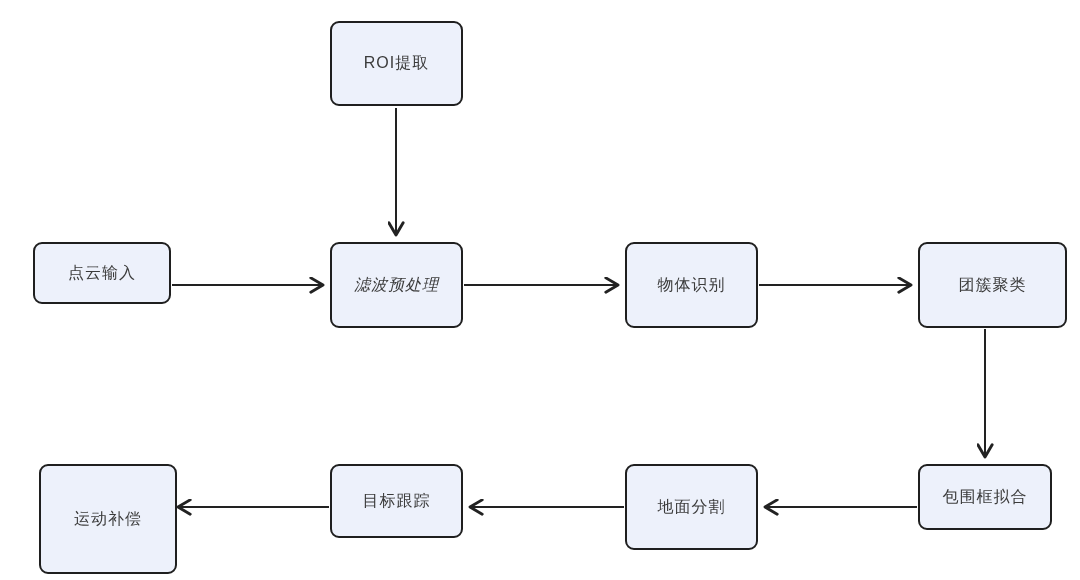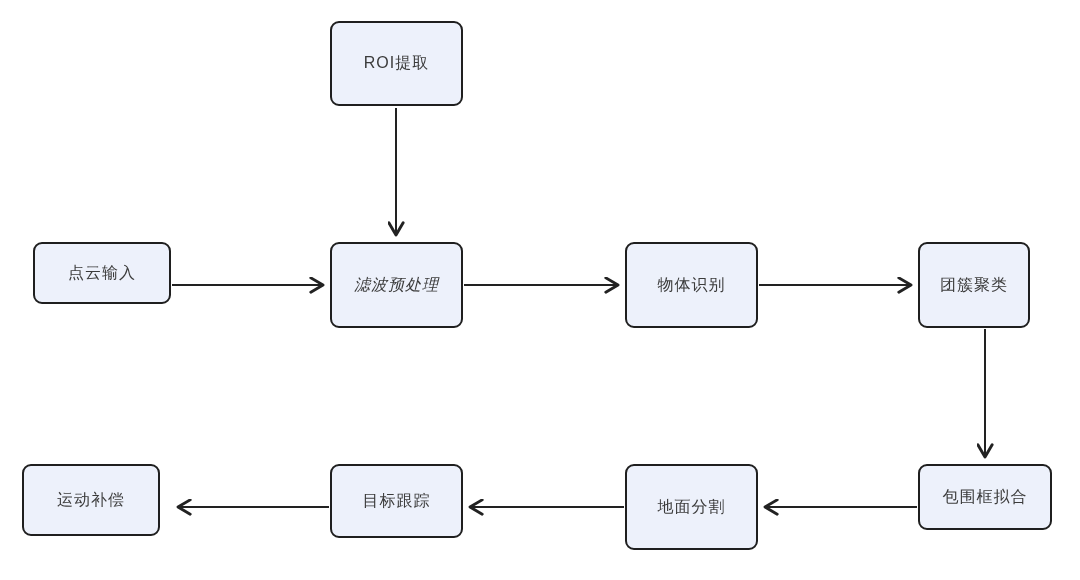--- a/index.html
+++ b/index.html
@@ -37,25 +37,25 @@
     font-size: 16px;
     color: #3b3b3b;
     letter-spacing: 1px;
     white-space: nowrap;
   }
   
   #n-roi   { left: 330px; top: 21px;  width: 133px; height: 85px; }
   #n-pc    { left: 33px;  top: 242px; width: 138px; height: 62px; }
   #n-filt  { left: 330px; top: 242px; width: 133px; height: 86px; font-style: italic; }
   #n-grd   { left: 625px; top: 242px; width: 133px; height: 86px; }
-  #n-clu   { left: 918px; top: 242px; width: 112px; height: 86px; }
+  #n-clu   { left: 918px; top: 242px; width: 149px; height: 86px; }
   #n-bbox  { left: 918px; top: 464px; width: 134px; height: 66px; }
   #n-obj   { left: 625px; top: 464px; width: 133px; height: 86px; }
   #n-trk   { left: 330px; top: 464px; width: 133px; height: 74px; }
-  #n-mot   { left: 22px;  top: 464px; width: 138px; height: 72px; }
+  #n-mot   { left: 39px;  top: 464px; width: 138px; height: 110px; }
 </style>
 </head>
 <body>
 
 <div id="canvas">
 
   <svg id="edges" viewBox="0 0 1080 580" xmlns="http://www.w3.org/2000/svg">
     <defs>
       <marker id="arrowhead" viewBox="0 0 10 10" refX="7.6" refY="5" markerWidth="8.5" markerHeight="8.5" orient="auto-start-reverse">
         <path d="M1,0.8 L8.2,5 L1,9.2" fill="none" stroke="#222222" stroke-width="1.7" stroke-linecap="round" stroke-linejoin="round"></path>

